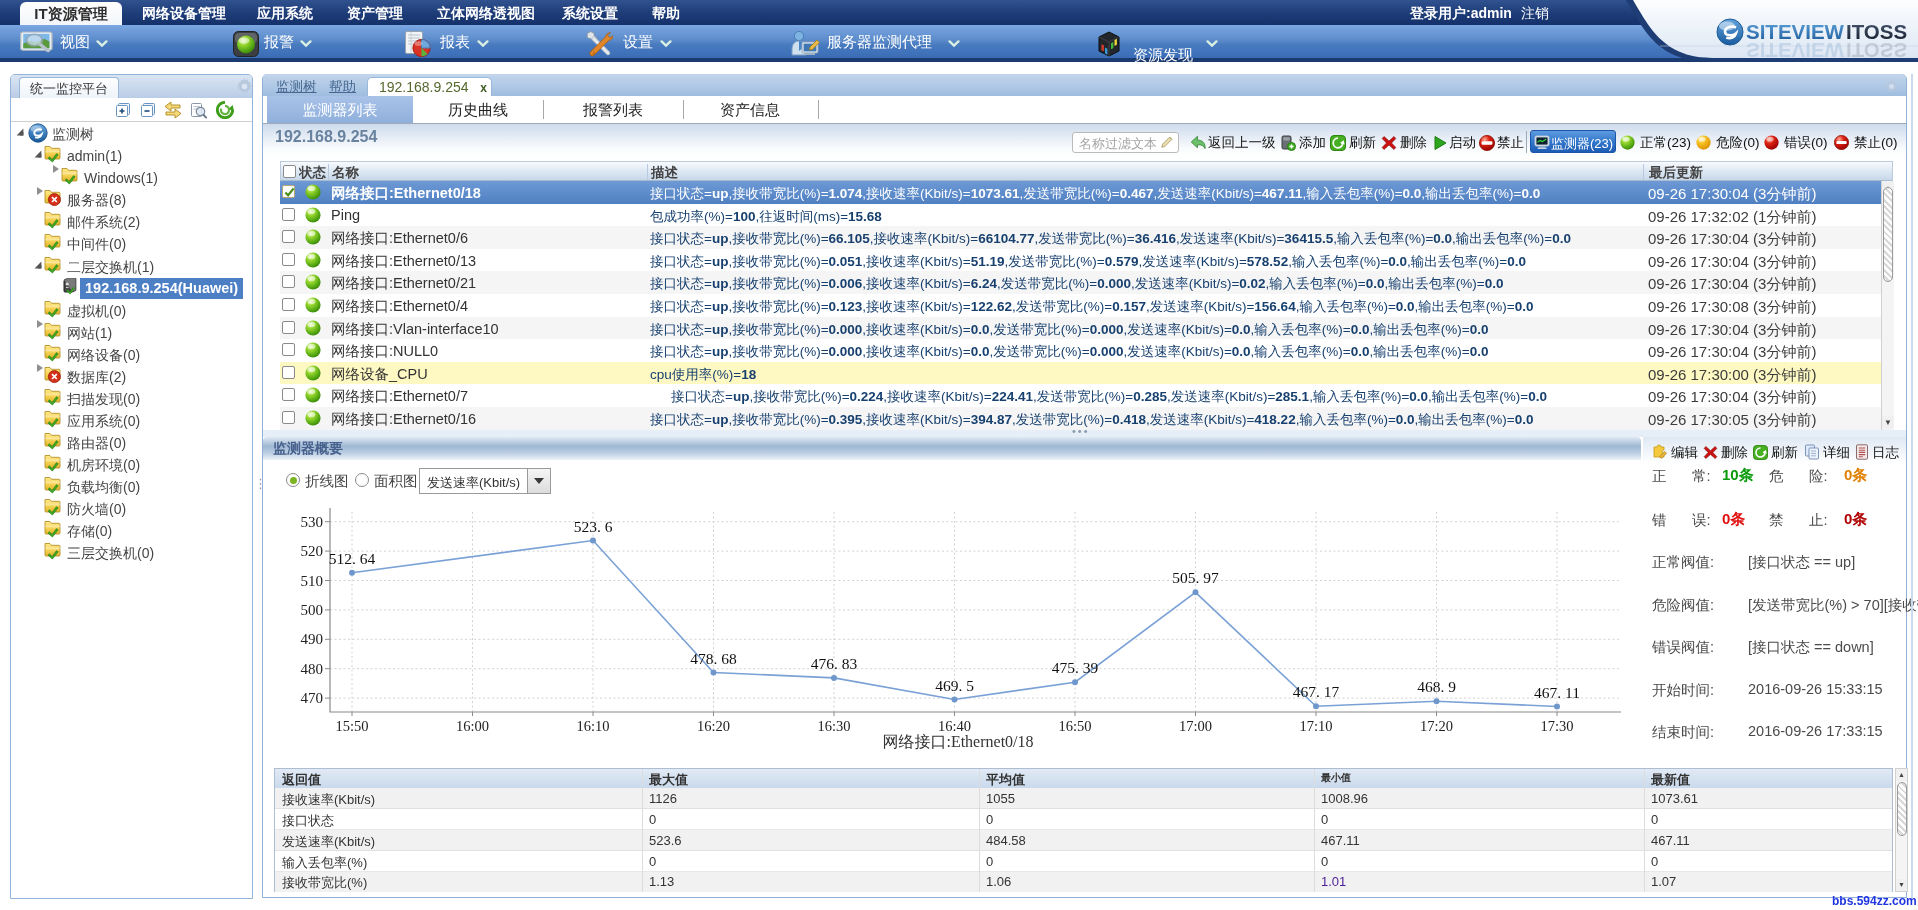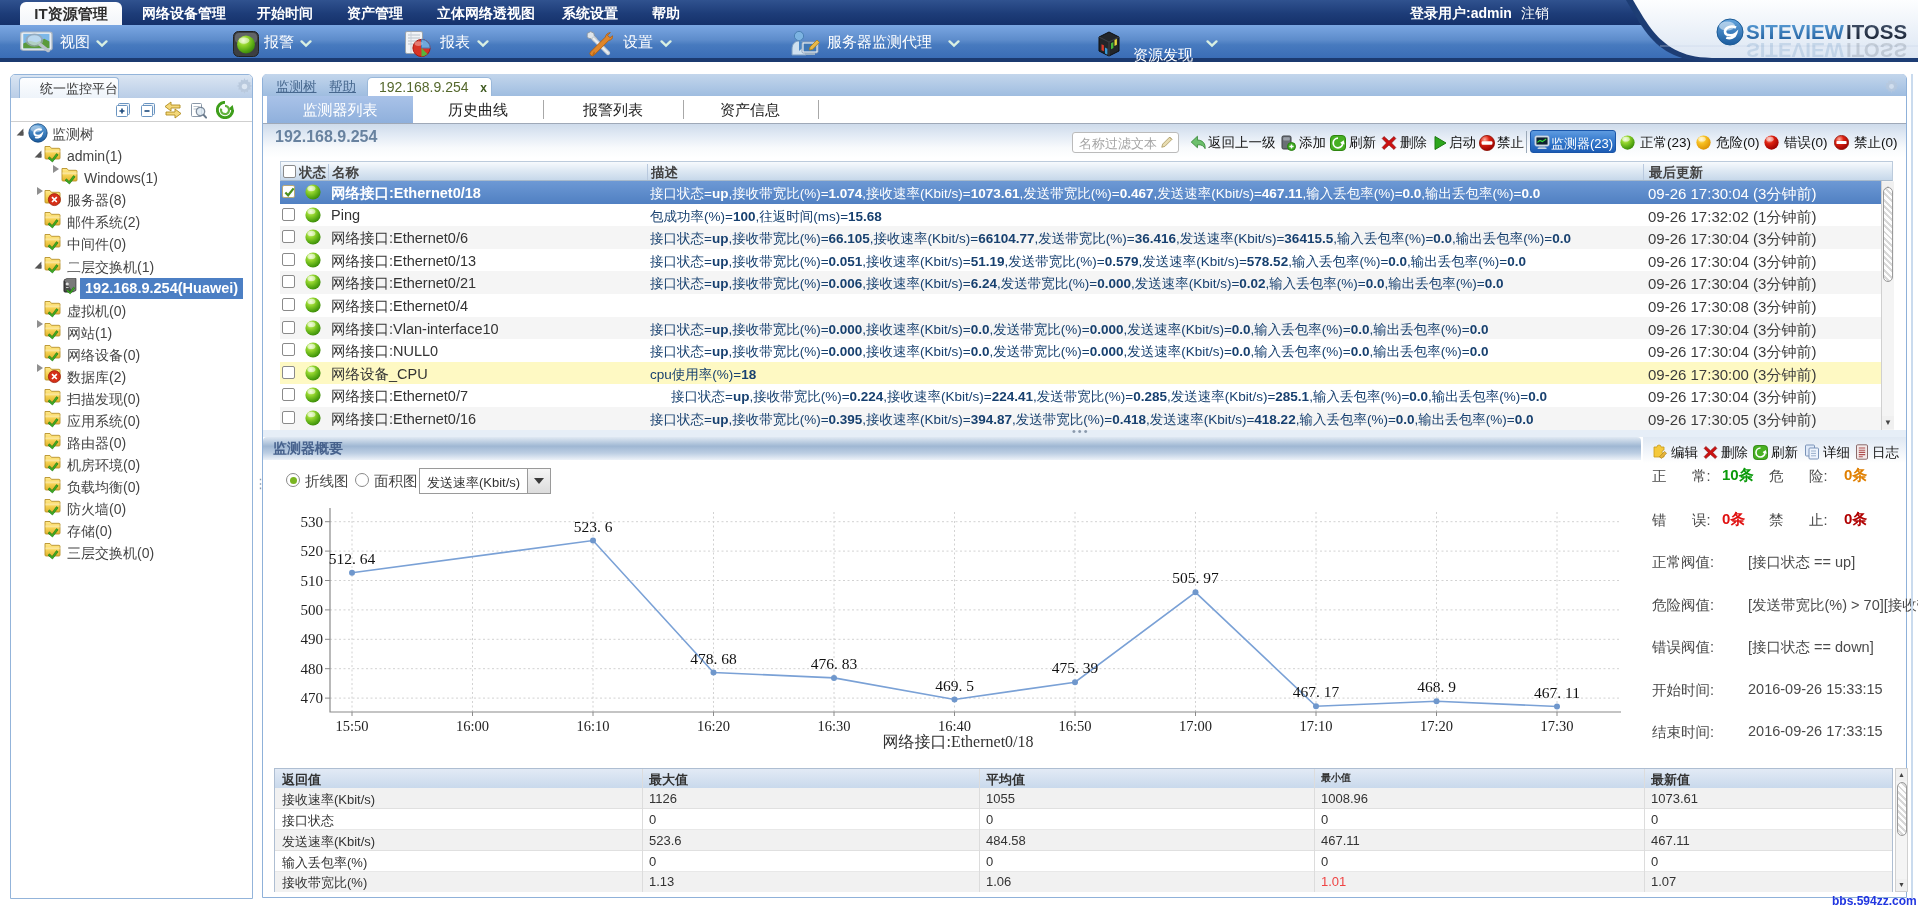--- a/index.html
+++ b/index.html
@@ -159,21 +159,21 @@
       </symbol>
 <symbol id="chev" viewBox="0 0 12 8">
         <path d="M1.6 1.4 6 5.6 10.4 1.4" fill="none" stroke="#d8efe2" stroke-width="2.4" stroke-linecap="round"></path>
       </symbol>
 </defs>
   </svg>
 
 <div class="ab" style="left:0;top:0;width:1918px;height:25px;background:linear-gradient(#30528f,#1d3c78 55%,#15316a)">
   <div class="ab" style="left:20px;top:2px;width:102px;height:23px;background:linear-gradient(#fff,#f2f5f9);border-radius:6px 6px 0 0;text-align:center;font-weight:bold;font-size:15px;color:#2e2e2e;line-height:24px">IT资源管理</div>
   <span class="navitem" style="left:142px">网络设备管理</span>
-  <span class="navitem" style="left:257px">开始时间</span>
+  <span class="navitem" style="left:257px">应用系统</span>
   <span class="navitem" style="left:347px">资产管理</span>
   <span class="navitem" style="left:437px">立体网络透视图</span>
   <span class="navitem" style="left:562px">系统设置</span>
   <span class="navitem" style="left:652px">帮助</span>
   <span class="navitem" style="left:1410px">登录用户:admin</span>
   <span class="navitem" style="left:1521px;font-weight:normal">注销</span>
 </div>
 
 <div class="ab" style="left:0;top:25px;width:1918px;height:33px;background:linear-gradient(#7ba7e2,#5d8ccb 45%,#477abf 60%,#3a6db6)"></div>
 <div class="ab" style="left:0;top:58px;width:1918px;height:4px;background:#1b3a70"></div>
@@ -259,21 +259,21 @@
 <text x="146" y="39" font-family="Liberation Sans,sans-serif" font-size="20.5" font-weight="bold" fill="url(#gsitev)">SITEVIEW</text>
 <text x="246" y="39" font-family="Liberation Sans,sans-serif" font-size="20.5" font-weight="bold" fill="url(#git)">ITOSS</text>
 <g transform="translate(0,82) scale(1,-1)" opacity=".16">
       <text x="146" y="39" font-family="Liberation Sans,sans-serif" font-size="20.5" font-weight="bold" fill="#2e6ca8">SITEVIEW</text>
       <text x="246" y="39" font-family="Liberation Sans,sans-serif" font-size="20.5" font-weight="bold" fill="#223040">ITOSS</text>
     </g>
 </svg>
 
 <div class="ab" style="left:10px;top:74px;width:243px;height:825px;border:1px solid #93b4da;border-radius:5px 5px 0 0;background:#fff">
   <div class="ab" style="left:0;top:0;width:241px;height:23px;background:linear-gradient(#dae5f2,#b9cde7);border-radius:4px 4px 0 0"></div>
-  <div class="ab" style="left:8px;top:2px;width:100px;height:21px;background:linear-gradient(#fdfeff,#eef4fa);border:1px solid #9ab8da;border-bottom:none;border-radius:4px 4px 0 0;font-size:13px;color:#333;text-align:right;line-height:21px">统一监控平台</div>
+  <div class="ab" style="left:8px;top:2px;width:100px;height:21px;background:linear-gradient(#fdfeff,#eef4fa);border:1px solid #9ab8da;border-bottom:none;border-radius:4px 4px 0 0;font-size:13px;color:#333;text-align:center;line-height:21px">统一监控平台</div>
   <svg class="ab" style="left:225px;top:3px" width="17" height="17">
       <use href="#gear"></use>
     </svg>
   <div class="ab" style="left:0;top:23px;width:241px;height:24px;border-bottom:1px solid #cfcfcf;background:#fff"></div>
   <svg class="ab" style="left:104px;top:27px" width="16" height="16" viewBox="0 0 16 16">
       <rect x="3.5" y="1.5" width="11" height="11" rx="1" fill="#eef4fa" stroke="#6a94c0"></rect>
       <rect x="1.5" y="3.5" width="11" height="11" rx="1" fill="#fff" stroke="#6a94c0"></rect>
       <path d="M7 6.5v5M4.5 9h5" stroke="#1c4a7c" stroke-width="1.6"></path>
     </svg>
   <svg class="ab" style="left:129px;top:27px" width="16" height="16" viewBox="0 0 16 16">
@@ -515,20 +515,21 @@
   <span class="cell nm" style="left:51px;top:3px;width:310px">网络接口:Ethernet0/21</span>
   <span class="cell desc" style="left:370px;top:4px;width:990px">接口状态=<b>up</b>,接收带宽比(%)=<b>0.006</b>,接收速率(Kbit/s)=<b>6.24</b>,发送带宽比(%)=<b>0.000</b>,发送速率(Kbit/s)=<b>0.02</b>,输入丢包率(%)=<b>0.0</b>,输出丢包率(%)=<b>0.0</b></span>
   <span class="cell upd" style="left:1368px;top:4px">09-26 17:30:04 (3分钟前)</span>
 </div>
 <div class="ab" style="left:280px;top:294px;width:1613px;height:22.6px;background:#fff">
   <span class="chk" style="left:2px;top:4px"></span>
     <svg class="actic" style="left:25px;top:3px">
       <use href="#ball"></use>
     </svg>
   <span class="cell nm" style="left:51px;top:3px;width:310px">网络接口:Ethernet0/4</span>
+  <span class="cell desc" style="left:370px;top:4px;width:990px">接口状态=<b>up</b>,接收带宽比(%)=<b>0.123</b>,接收速率(Kbit/s)=<b>122.62</b>,发送带宽比(%)=<b>0.157</b>,发送速率(Kbit/s)=<b>156.64</b>,输入丢包率(%)=<b>0.0</b>,输出丢包率(%)=<b>0.0</b></span>
   <span class="cell upd" style="left:1368px;top:4px">09-26 17:30:08 (3分钟前)</span>
 </div>
 <div class="ab" style="left:280px;top:316.6px;width:1613px;height:22.6px;background:#f5f5f5">
   <span class="chk" style="left:2px;top:4px"></span>
     <svg class="actic" style="left:25px;top:3px">
       <use href="#ball"></use>
     </svg>
   <span class="cell nm" style="left:51px;top:3px;width:310px">网络接口:Vlan-interface10</span>
   <span class="cell desc" style="left:370px;top:4px;width:990px">接口状态=<b>up</b>,接收带宽比(%)=<b>0.000</b>,接收速率(Kbit/s)=<b>0.0</b>,发送带宽比(%)=<b>0.000</b>,发送速率(Kbit/s)=<b>0.0</b>,输入丢包率(%)=<b>0.0</b>,输出丢包率(%)=<b>0.0</b></span>
   <span class="cell upd" style="left:1368px;top:4px">09-26 17:30:04 (3分钟前)</span>
@@ -728,21 +729,21 @@
     <span class="cell" style="left:1046px;top:64px;font-size:13px;color:#333">467.11</span>
     <span class="cell" style="left:1376px;top:64px;font-size:13px;color:#333">467.11</span>
   <span class="cell" style="left:7px;top:85px;font-size:13px;color:#333">输入丢包率(%)</span>
     <span class="cell" style="left:374px;top:85px;font-size:13px;color:#333">0</span>
     <span class="cell" style="left:711px;top:85px;font-size:13px;color:#333">0</span>
     <span class="cell" style="left:1046px;top:85px;font-size:13px;color:#333">0</span>
     <span class="cell" style="left:1376px;top:85px;font-size:13px;color:#333">0</span>
   <span class="cell" style="left:7px;top:105px;font-size:13px;color:#333">接收带宽比(%)</span>
     <span class="cell" style="left:374px;top:105px;font-size:13px;color:#333">1.13</span>
     <span class="cell" style="left:711px;top:105px;font-size:13px;color:#333">1.06</span>
-    <span class="cell" style="left:1046px;top:105px;font-size:13px;color:#ef4444">1.01</span>
+    <span class="cell" style="left:1046px;top:105px;font-size:13px;color:#4c1d95">1.01</span>
     <span class="cell" style="left:1376px;top:105px;font-size:13px;color:#333">1.07</span>
 </div>
 
 <div class="ab" style="left:1895px;top:768px;width:13px;height:124px;background:#f4f4f4;border:1px solid #d0d0d0"></div>
 <div class="ab" style="left:1896px;top:769px;width:11px;height:12px;background:#f0f0f0;text-align:center;font-size:7px;color:#444;line-height:12px">▲</div>
 <div class="ab" style="left:1896.5px;top:782px;width:10px;height:54px;border:1px solid #9a9a9a;border-radius:5px;background:repeating-linear-gradient(45deg,#fdfdfd,#fdfdfd 2.5px,#d8d8d8 2.5px,#d8d8d8 4.5px)"></div>
 <div class="ab" style="left:1896px;top:879px;width:11px;height:12px;background:#f0f0f0;text-align:center;font-size:7px;color:#444;line-height:12px">▼</div>
 <div class="ab" style="left:1911px;top:74px;width:2px;height:824px;background:#cadbee"></div>
 <span class="ab" style="left:1832px;top:894px;font-size:12px;font-weight:bold;color:#2136e0">bbs.594zz.com</span>
 

